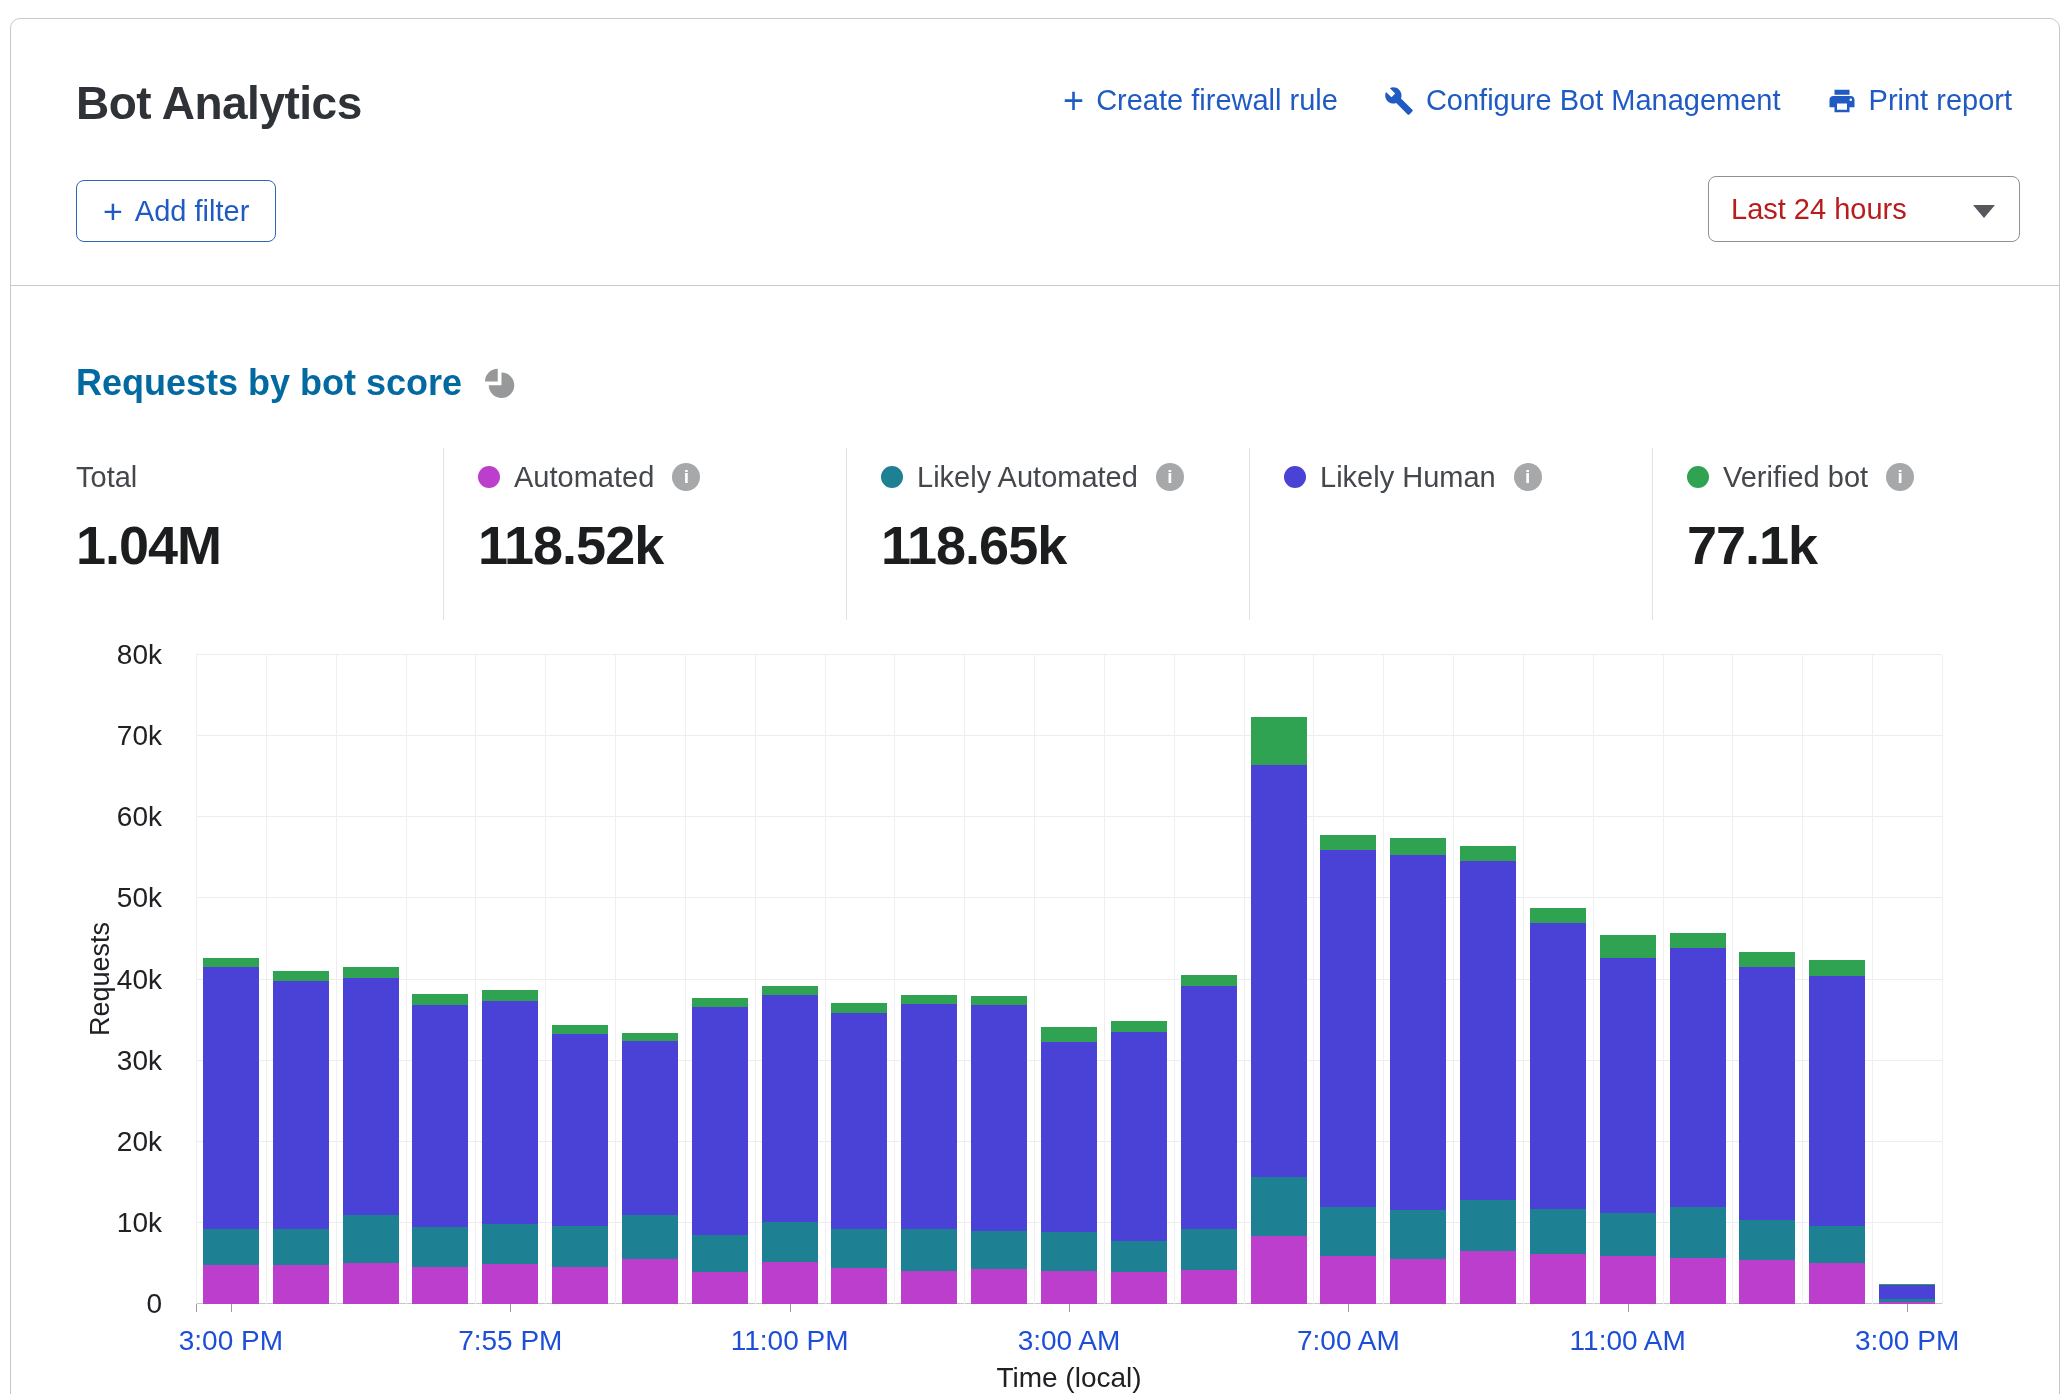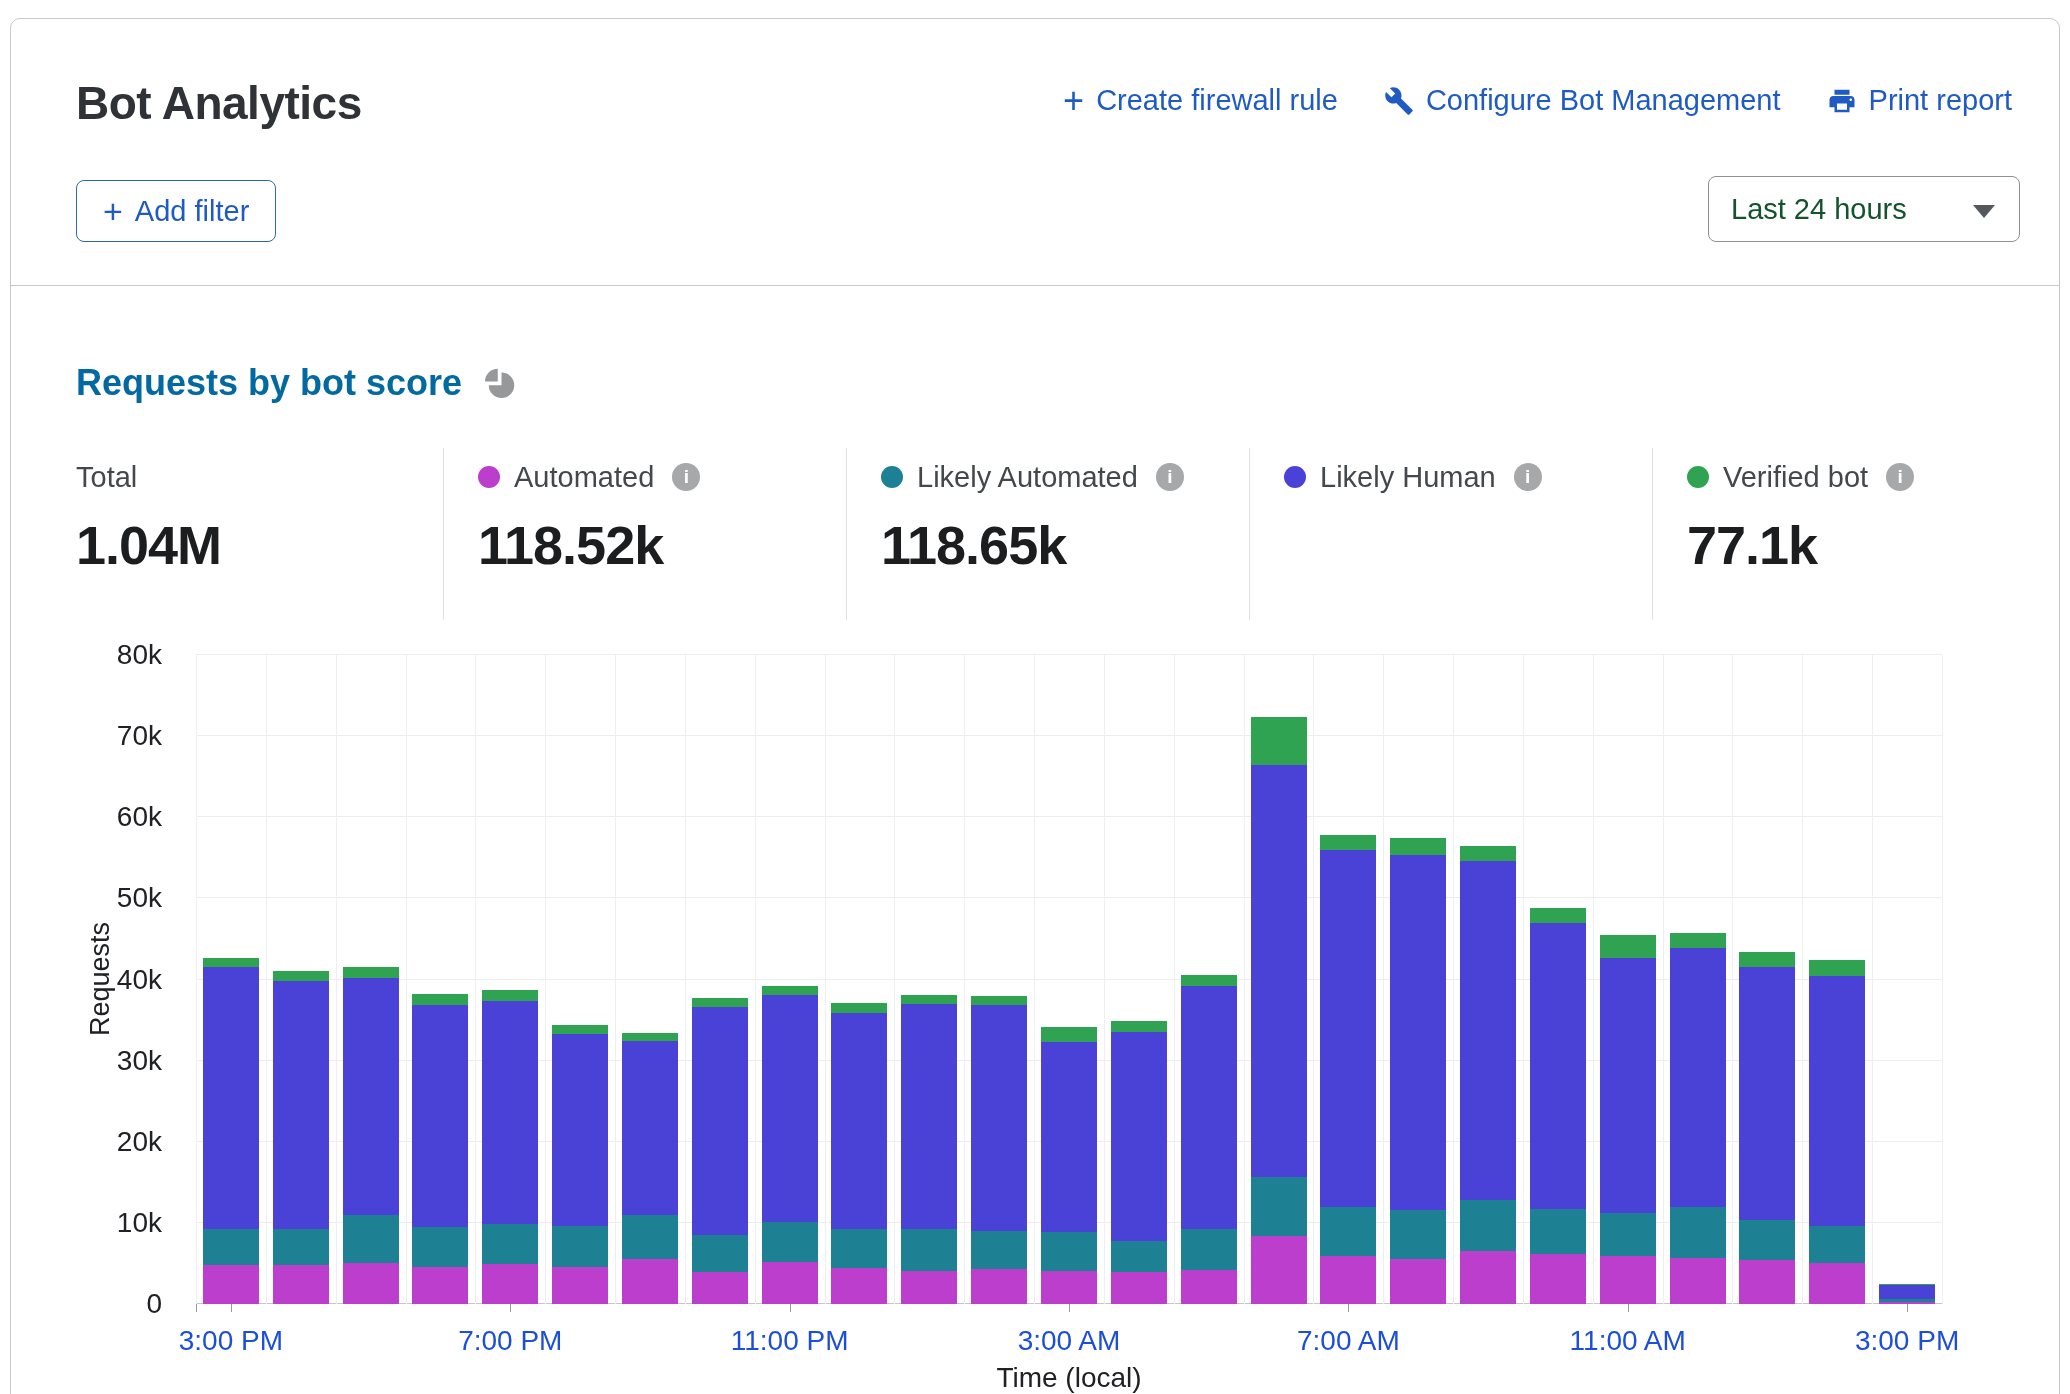--- a/index.html
+++ b/index.html
@@ -19,21 +19,21 @@
   .action-link svg{display:block;}
   .plus-glyph{font-size:36px;font-weight:500;line-height:28px;}
 
   .add-filter{position:absolute;left:76px;top:180px;height:62px;display:inline-flex;align-items:center;
     gap:12px;padding:0 26px;border:1px solid #2f66b8;border-radius:8px;background:#fff;
     color:#1f5bc2;font-size:29px;cursor:pointer;}
   .add-filter .plus-glyph{font-size:34px;}
 
   .time-select{position:absolute;right:50px;top:176px;width:312px;height:66px;border:1px solid #8f9194;
     border-radius:8px;background:#fff;display:flex;align-items:center;padding-left:22px;box-sizing:border-box;
-    font-size:29px;color:#14532d;cursor:pointer;}
+    font-size:29px;color:#b91c1c;cursor:pointer;}
   .chevron{position:absolute;right:24px;top:28px;width:0;height:0;
     border-left:11px solid transparent;border-right:11px solid transparent;border-top:13px solid #55585c;}
 
   .section-title-row{position:absolute;left:76px;top:362px;display:flex;align-items:center;gap:20px;}
   .section-title{font-size:36px;font-weight:700;color:#0369a1;}
   .pie-icon svg{display:block;}
 
   .stats{position:absolute;left:11px;right:11px;top:448px;height:172px;display:flex;}
   .stat-col{box-sizing:border-box;padding-top:12px;}
   .stat-col.c0{width:432px;padding-left:65px;}
@@ -337,21 +337,21 @@
     </div>
     <div class="bar" style="left: 1683.08px; width: 56px; height: 20px; z-index: 1;">
       <div class="bar-seg" style="bottom: 0px; height: 2.43375px; background: rgb(188, 62, 205);"></div>
       <div class="bar-seg" style="bottom: 2.43375px; height: 2.43375px; background: rgb(30, 128, 147);"></div>
       <div class="bar-seg" style="bottom: 4.8675px; height: 13.7912px; background: rgb(74, 66, 214);"></div>
       <div class="bar-seg" style="bottom: 18.6588px; height: 1.6225px; background: rgb(47, 163, 82);"></div>
     </div>
     <div class="x-tick" style="left: 34.92px;"></div>
     <div class="x-tick-label" style="left: 34.92px;">3:00 PM</div>
     <div class="x-tick" style="left: 314.28px;"></div>
-    <div class="x-tick-label" style="left: 314.28px;">7:00 PM</div>
+    <div class="x-tick-label" style="left: 314.28px;">7:55 PM</div>
     <div class="x-tick" style="left: 593.64px;"></div>
     <div class="x-tick-label" style="left: 593.64px;">11:00 PM</div>
     <div class="x-tick" style="left: 873px;"></div>
     <div class="x-tick-label" style="left: 873px;">3:00 AM</div>
     <div class="x-tick" style="left: 1152.36px;"></div>
     <div class="x-tick-label" style="left: 1152.36px;">7:00 AM</div>
     <div class="x-tick" style="left: 1431.72px;"></div>
     <div class="x-tick-label" style="left: 1431.72px;">11:00 AM</div>
     <div class="x-tick" style="left: 1711.08px;"></div>
     <div class="x-tick-label" style="left: 1711.08px;">3:00 PM</div>

